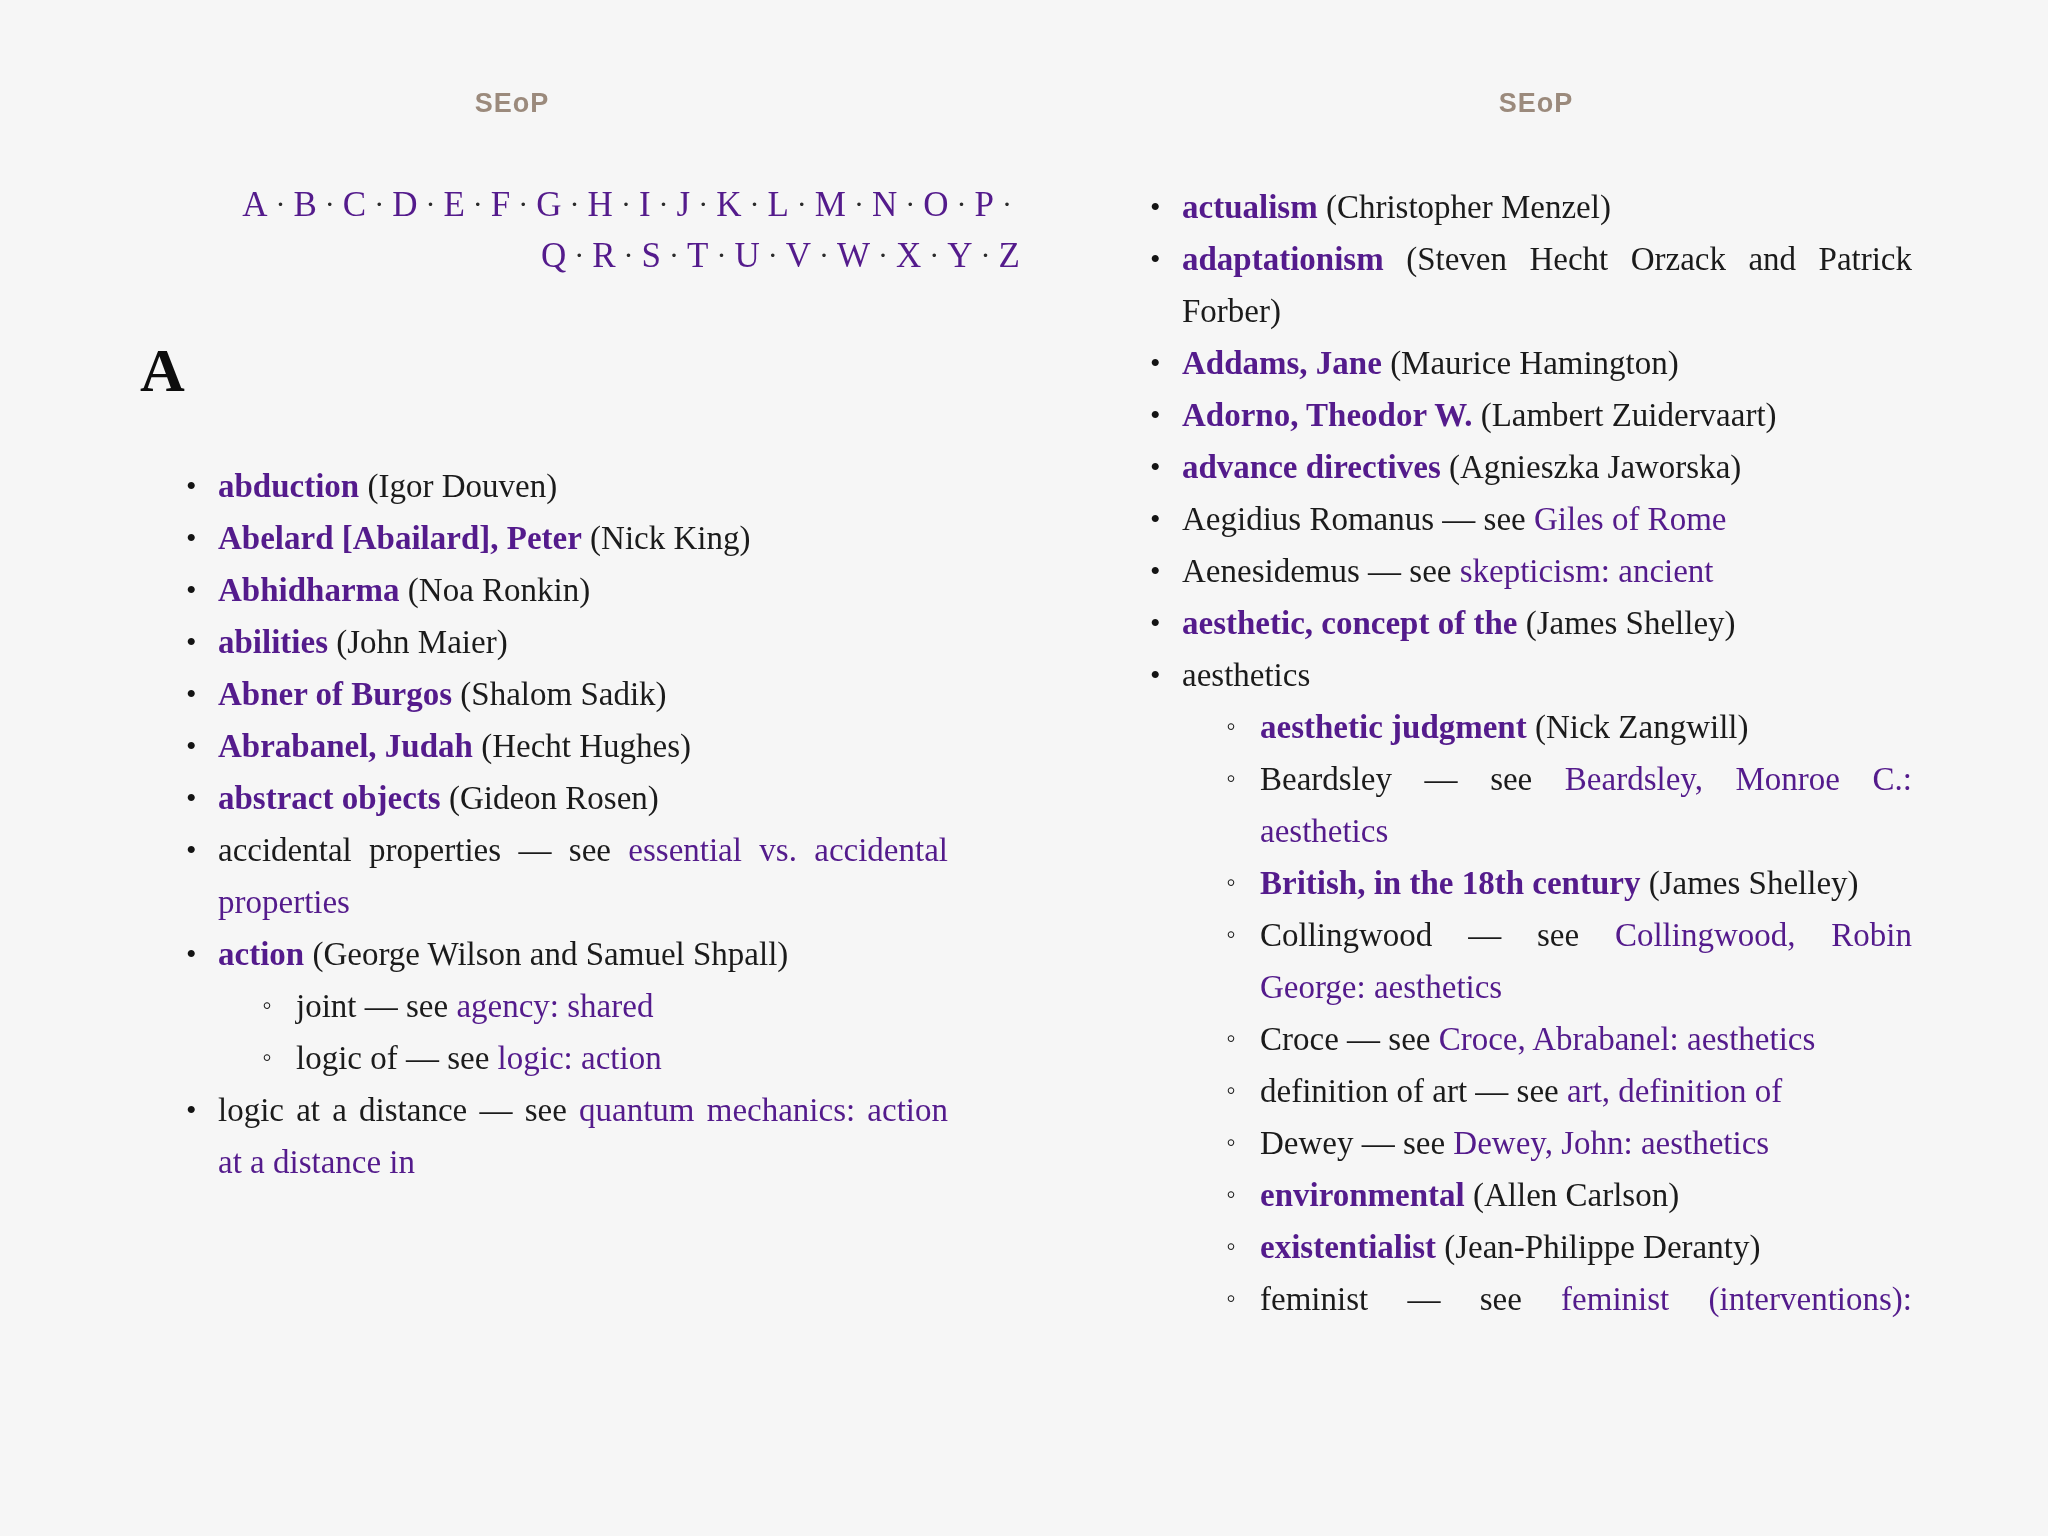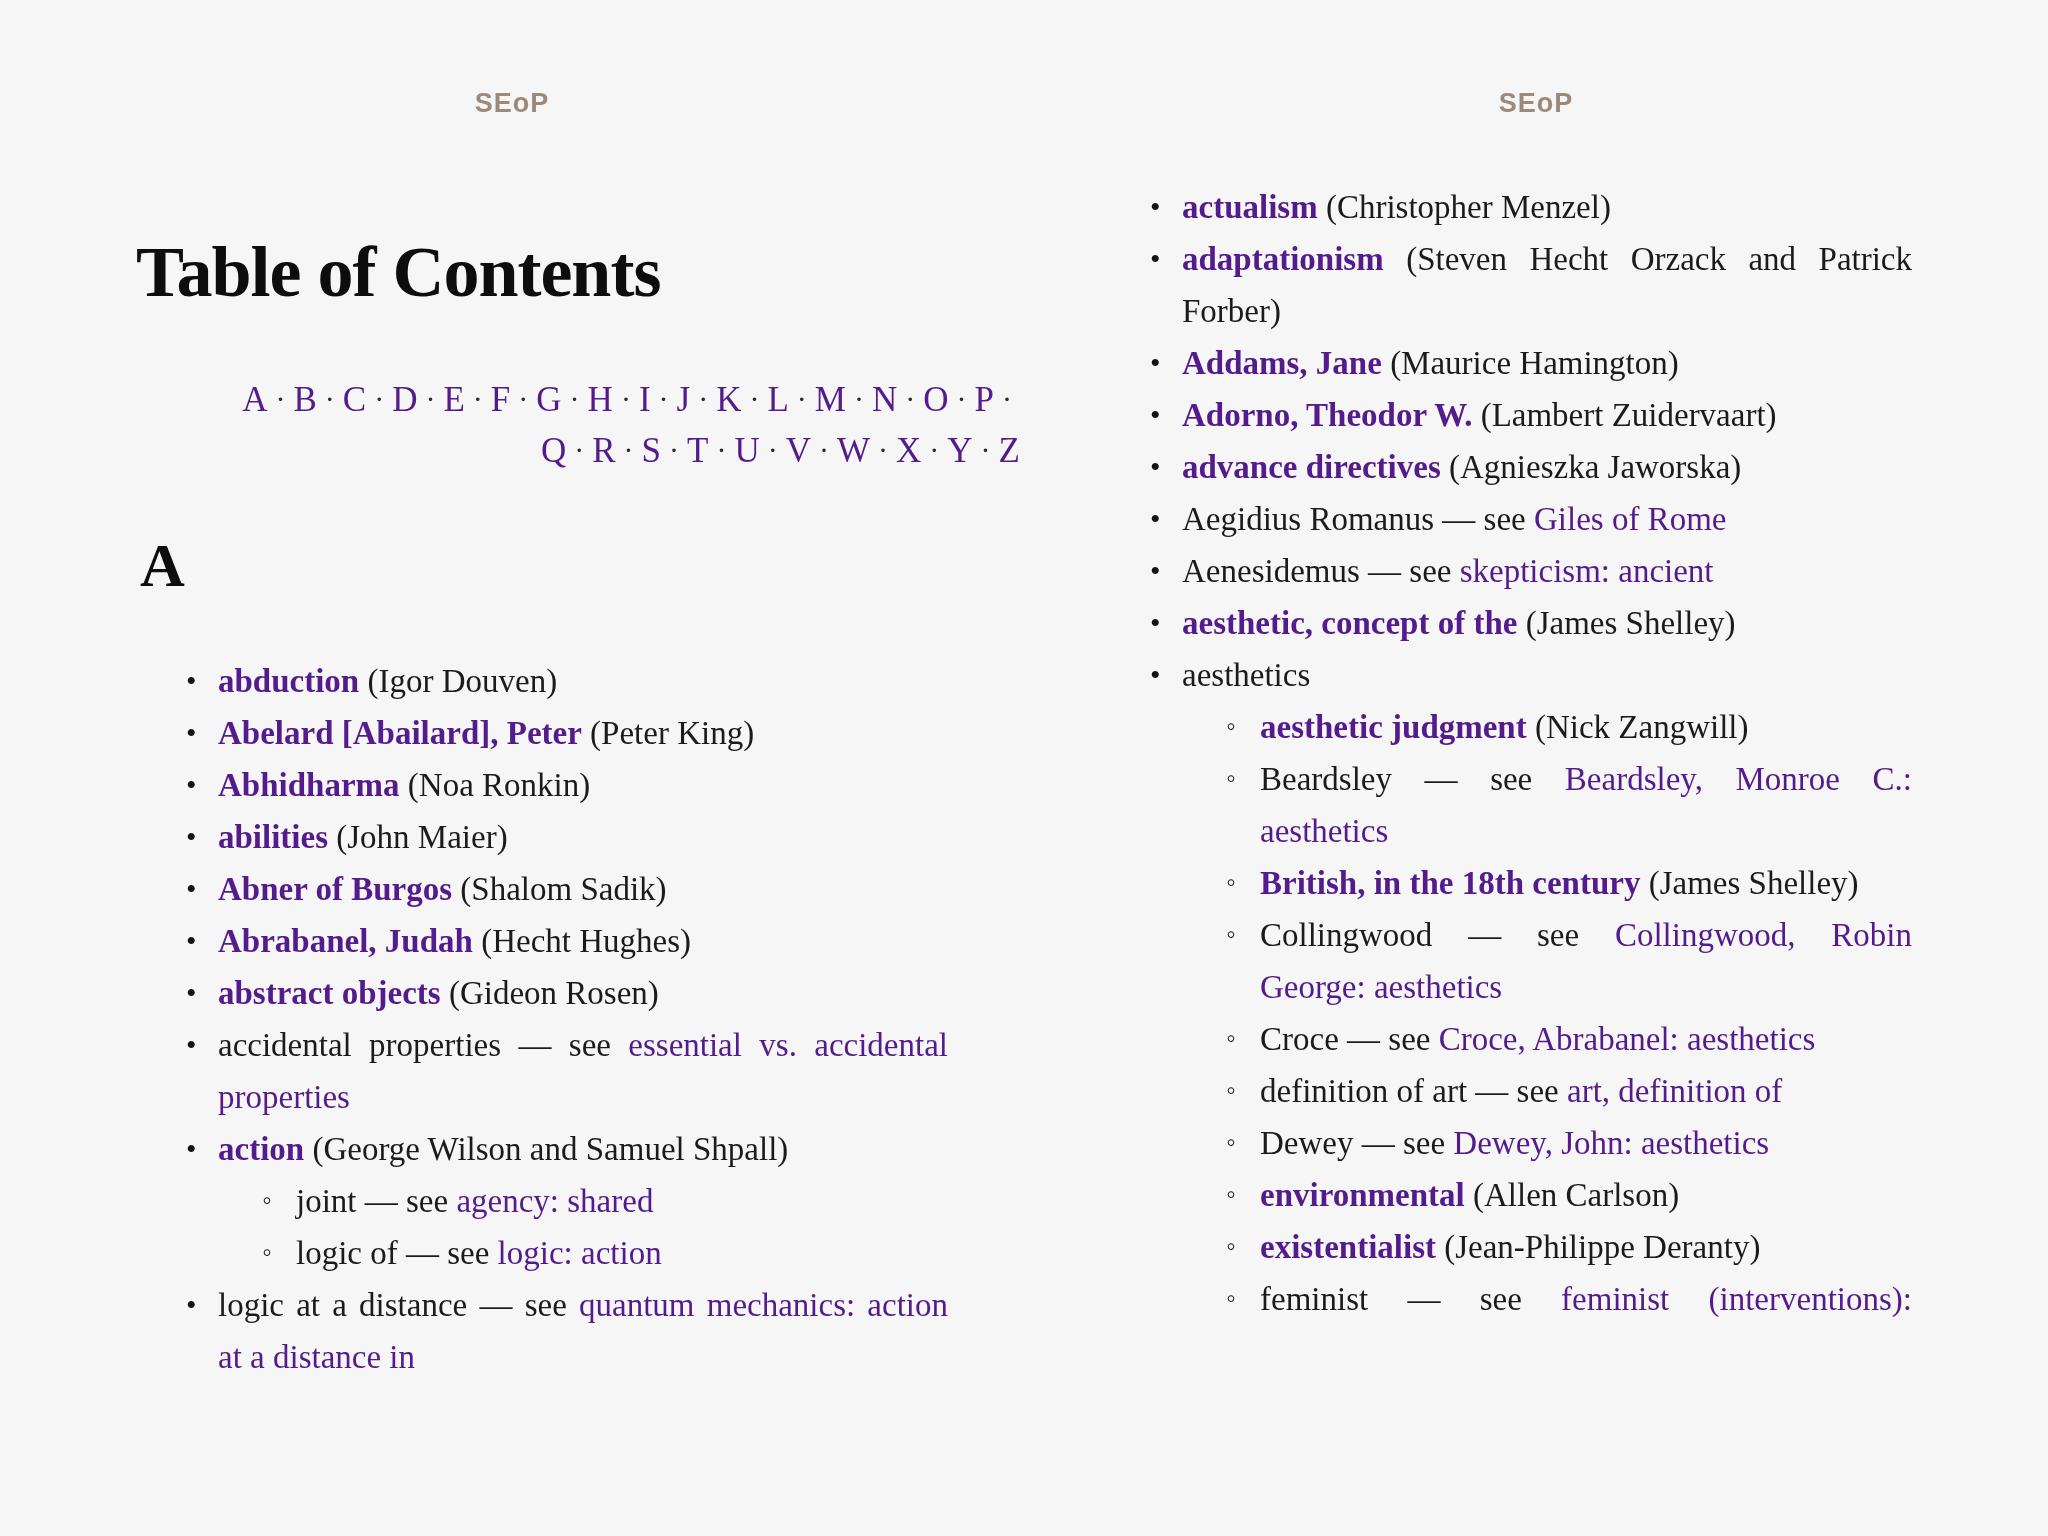--- a/index.html
+++ b/index.html
@@ -90,29 +90,28 @@
   .see-link{color:var(--link);cursor:pointer;}
   .plain{color:var(--ink);}
 </style>
 </head>
 <body>
 
 <div class="spread">
 
   <section class="page page-left">
     <div class="running-header">SEoP</div>
-    <h1 class="title">Table of Contents</h1>
     <nav class="alphabet" id="alphabet">
         <div class="alpha-row"><span class="letter">A</span><span class="sep">·</span><span class="letter">B</span><span class="sep">·</span><span class="letter">C</span><span class="sep">·</span><span class="letter">D</span><span class="sep">·</span><span class="letter">E</span><span class="sep">·</span><span class="letter">F</span><span class="sep">·</span><span class="letter">G</span><span class="sep">·</span><span class="letter">H</span><span class="sep">·</span><span class="letter">I</span><span class="sep">·</span><span class="letter">J</span><span class="sep">·</span><span class="letter">K</span><span class="sep">·</span><span class="letter">L</span><span class="sep">·</span><span class="letter">M</span><span class="sep">·</span><span class="letter">N</span><span class="sep">·</span><span class="letter">O</span><span class="sep">·</span><span class="letter">P</span><span class="sep">·</span></div>
         <div class="alpha-row"><span class="letter">Q</span><span class="sep">·</span><span class="letter">R</span><span class="sep">·</span><span class="letter">S</span><span class="sep">·</span><span class="letter">T</span><span class="sep">·</span><span class="letter">U</span><span class="sep">·</span><span class="letter">V</span><span class="sep">·</span><span class="letter">W</span><span class="sep">·</span><span class="letter">X</span><span class="sep">·</span><span class="letter">Y</span><span class="sep">·</span><span class="letter">Z</span></div>
       </nav>
     <h2 class="section-heading">A</h2>
     <ul class="entries" id="list-left">
         <li class="lvl1"><span class="bullet">•</span><span class="entry-link">abduction</span><span class="plain"> (Igor Douven)</span></li>
-        <li class="lvl1"><span class="bullet">•</span><span class="entry-link">Abelard [Abailard], Peter</span><span class="plain"> (Peter King)</span></li>
+        <li class="lvl1"><span class="bullet">•</span><span class="entry-link">Abelard [Abailard], Peter</span><span class="plain"> (Nick King)</span></li>
         <li class="lvl1"><span class="bullet">•</span><span class="entry-link">Abhidharma</span><span class="plain"> (Noa Ronkin)</span></li>
         <li class="lvl1"><span class="bullet">•</span><span class="entry-link">abilities</span><span class="plain"> (John Maier)</span></li>
         <li class="lvl1"><span class="bullet">•</span><span class="entry-link">Abner of Burgos</span><span class="plain"> (Shalom Sadik)</span></li>
         <li class="lvl1"><span class="bullet">•</span><span class="entry-link">Abrabanel, Judah</span><span class="plain"> (Hecht Hughes)</span></li>
         <li class="lvl1"><span class="bullet">•</span><span class="entry-link">abstract objects</span><span class="plain"> (Gideon Rosen)</span></li>
         <li class="lvl1"><span class="bullet">•</span><span class="plain">accidental properties — see </span><span class="see-link">essential vs. acci­dental properties</span></li>
         <li class="lvl1"><span class="bullet">•</span><span class="entry-link">action</span><span class="plain"> (George Wilson and Samuel Shpall)</span></li>
         <li class="lvl2"><span class="bullet">◦</span><span class="plain">joint — see </span><span class="see-link">agency: shared</span></li>
         <li class="lvl2"><span class="bullet">◦</span><span class="plain">logic of — see </span><span class="see-link">logic: action</span></li>
         <li class="lvl1"><span class="bullet">•</span><span class="plain">logic at a distance — see </span><span class="see-link">quantum mecha­nics: action at a distance in</span></li>

